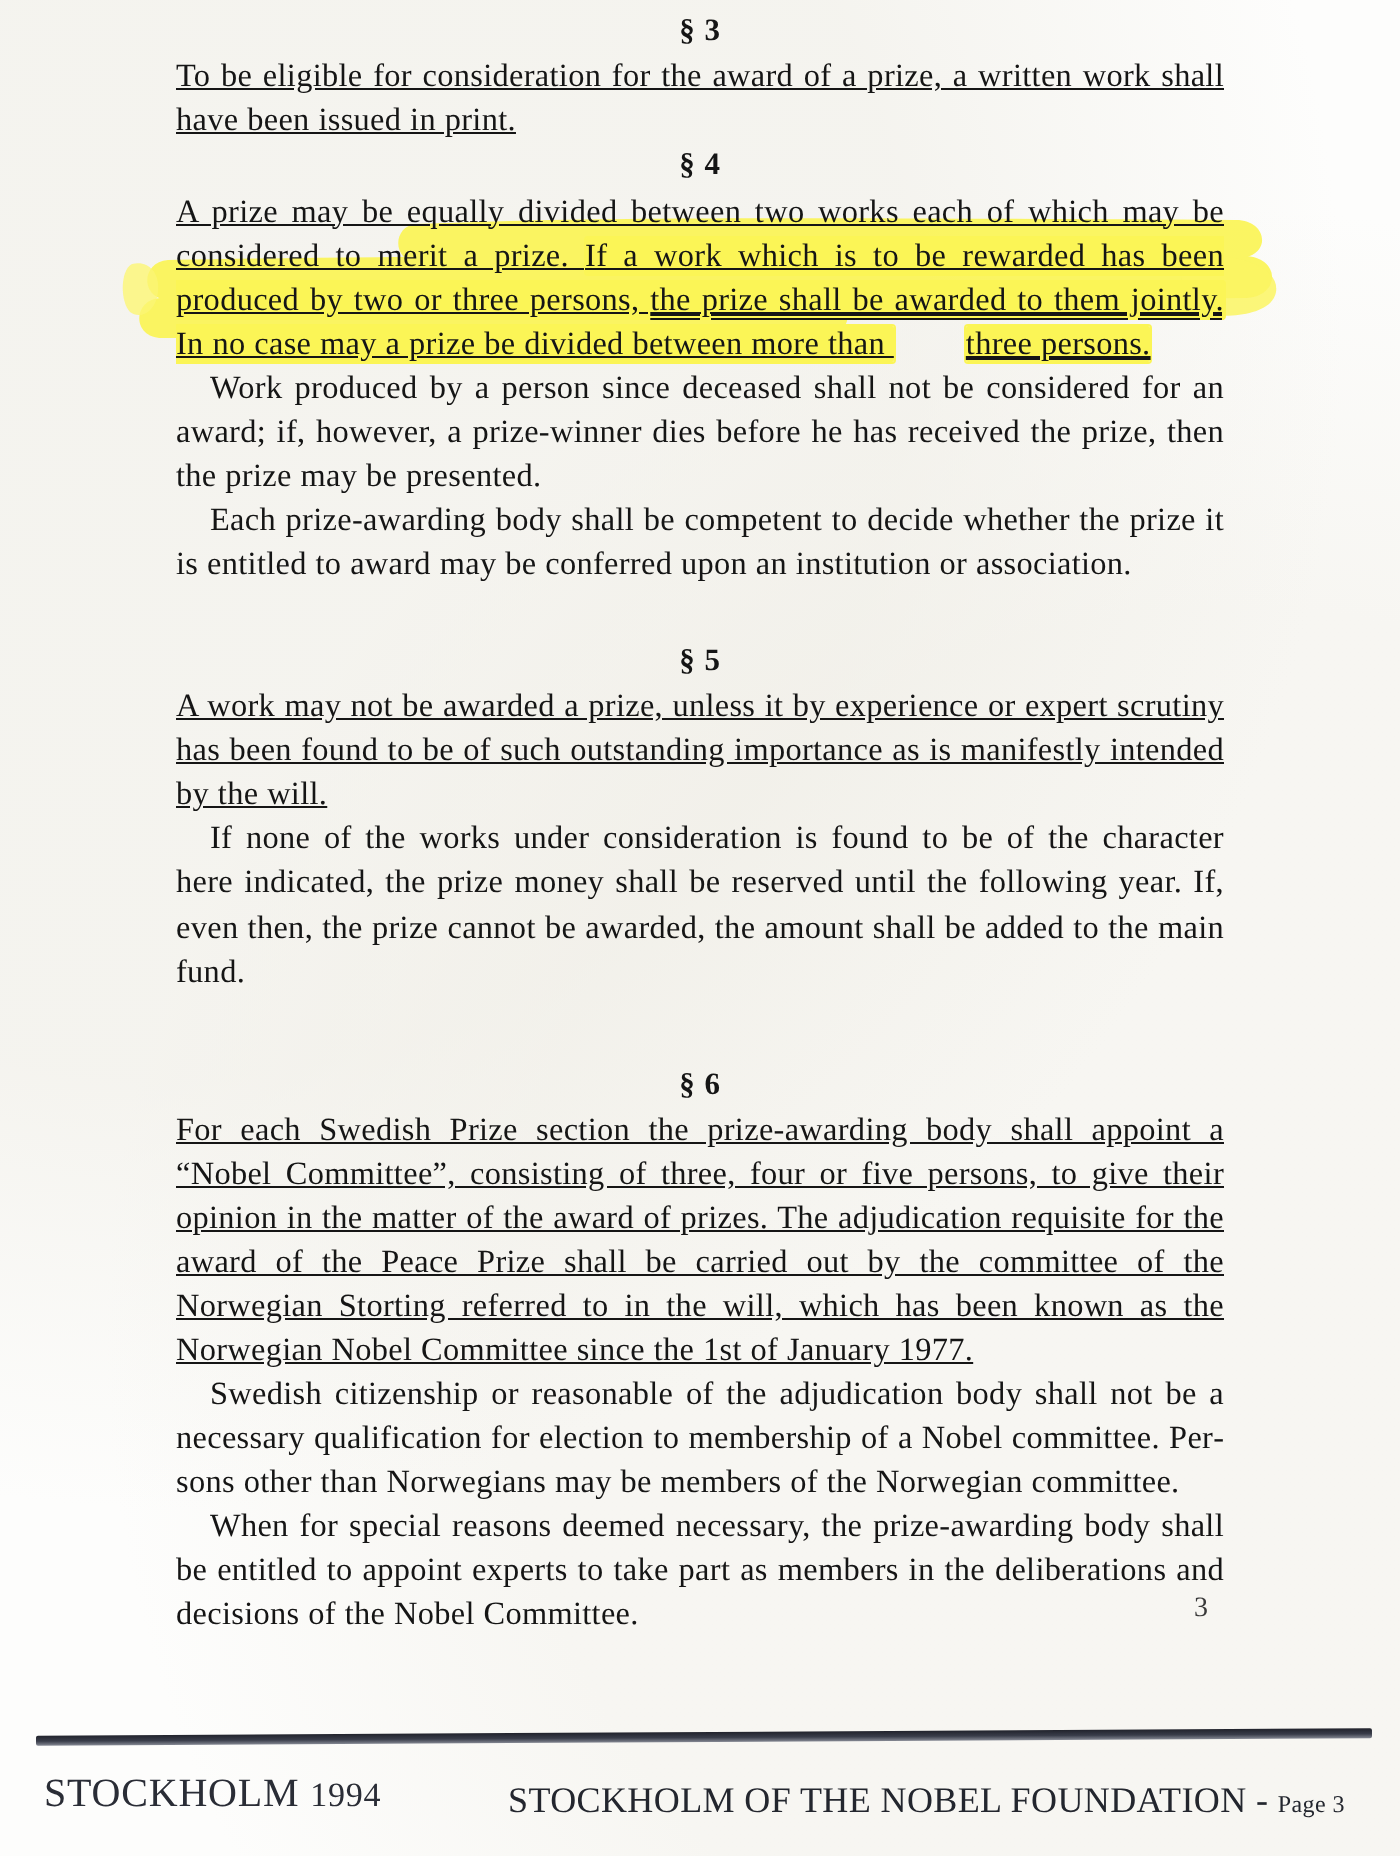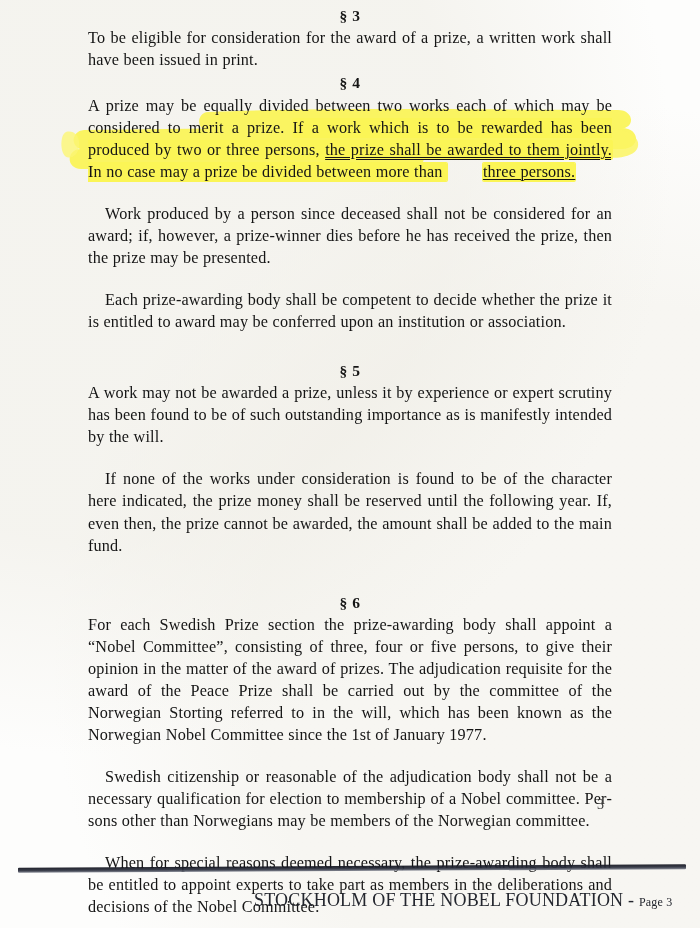--- a/index.html
+++ b/index.html
@@ -48,22 +48,22 @@
 
   p.para {
     margin: 0;
     font-size: 16.2px;
     line-height: 22.05px;
     text-align: justify;
     text-justify: inter-word;
     letter-spacing: .01em;
     word-spacing: .012em;
   }
-  p.para.indent { text-indent: 17px; margin-top: 20px; }
-  p.para.noindent { text-indent: 0; }
+  p.para.indent { text-indent: 17px; }
+  p.para.noindent { text-indent: 0; text-decoration: underline; }
 
   
   .hl {
     background: #fbf556;
     box-shadow: 0 0 0 1px #fbf556;
     border-radius: 1px;
   }
   .u  { text-decoration: underline; text-decoration-thickness: 1.4px; text-underline-offset: 2px; margin-left: 36px; }
   .u2 {
     text-decoration: underline;
@@ -172,16 +172,17 @@
     <p class="para indent">Swedish citizenship or reasonable of the adjudication body shall not be a necessary qualification for election to membership of a Nobel committee. Per­sons other than Norwegians may be members of the Norwegian committee.</p>
     <p class="para indent">When for special reasons deemed necessary, the prize-awarding body shall be entitled to appoint experts to take part as members in the deliberations and de­cisions of the Nobel Committee.</p>
 
   </div>
 
   <div class="folio">3</div>
 
   <div class="footer-rule"></div>
 
   <div class="footer">
+    <div class="footer-left"><span>STOCKHOLM</span> <span class="yr">1994</span></div>
     <div class="footer-right"><span>STOCKHOLM OF THE NOBEL FOUNDATION -</span> <span class="pg">Page 3</span></div>
   </div>
 
 </div>
 
 </body></html>

